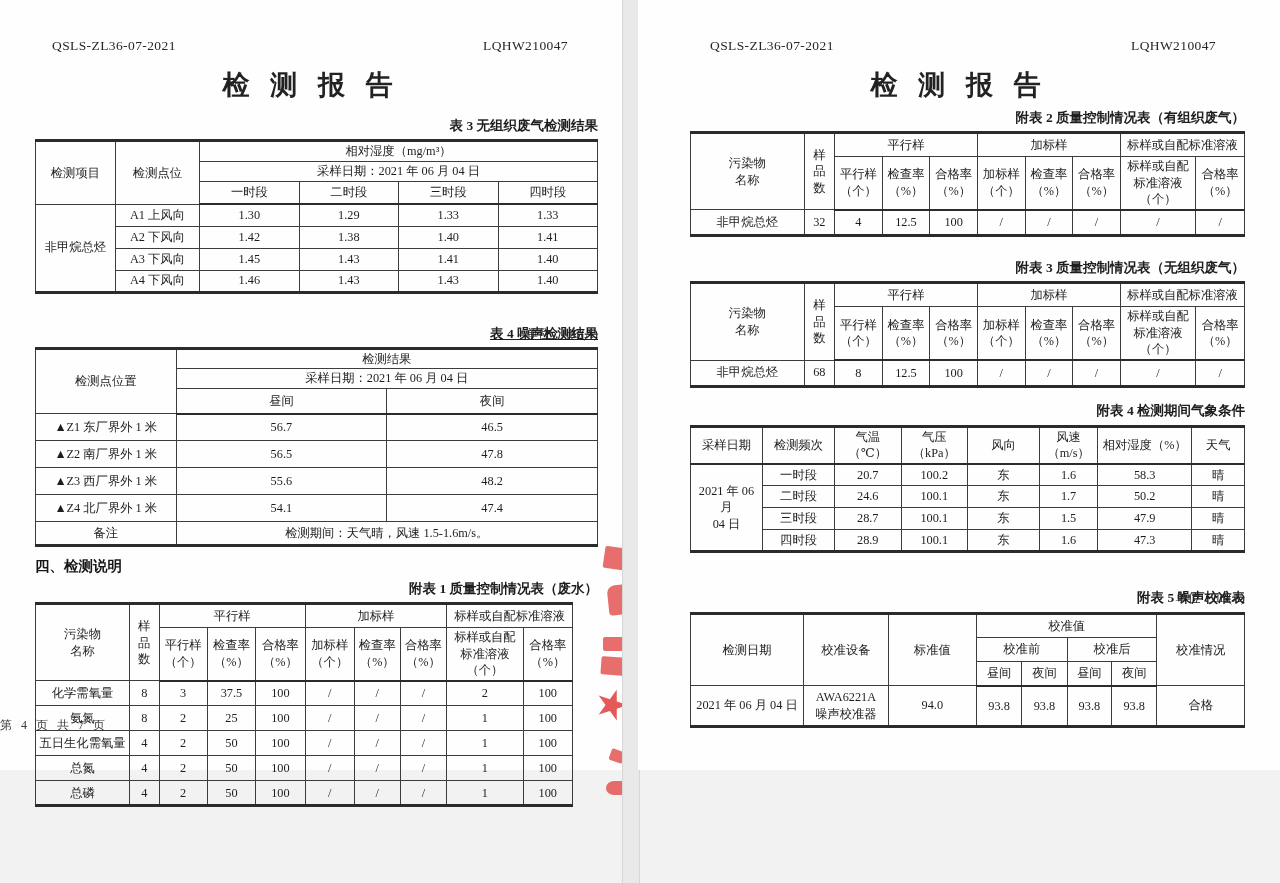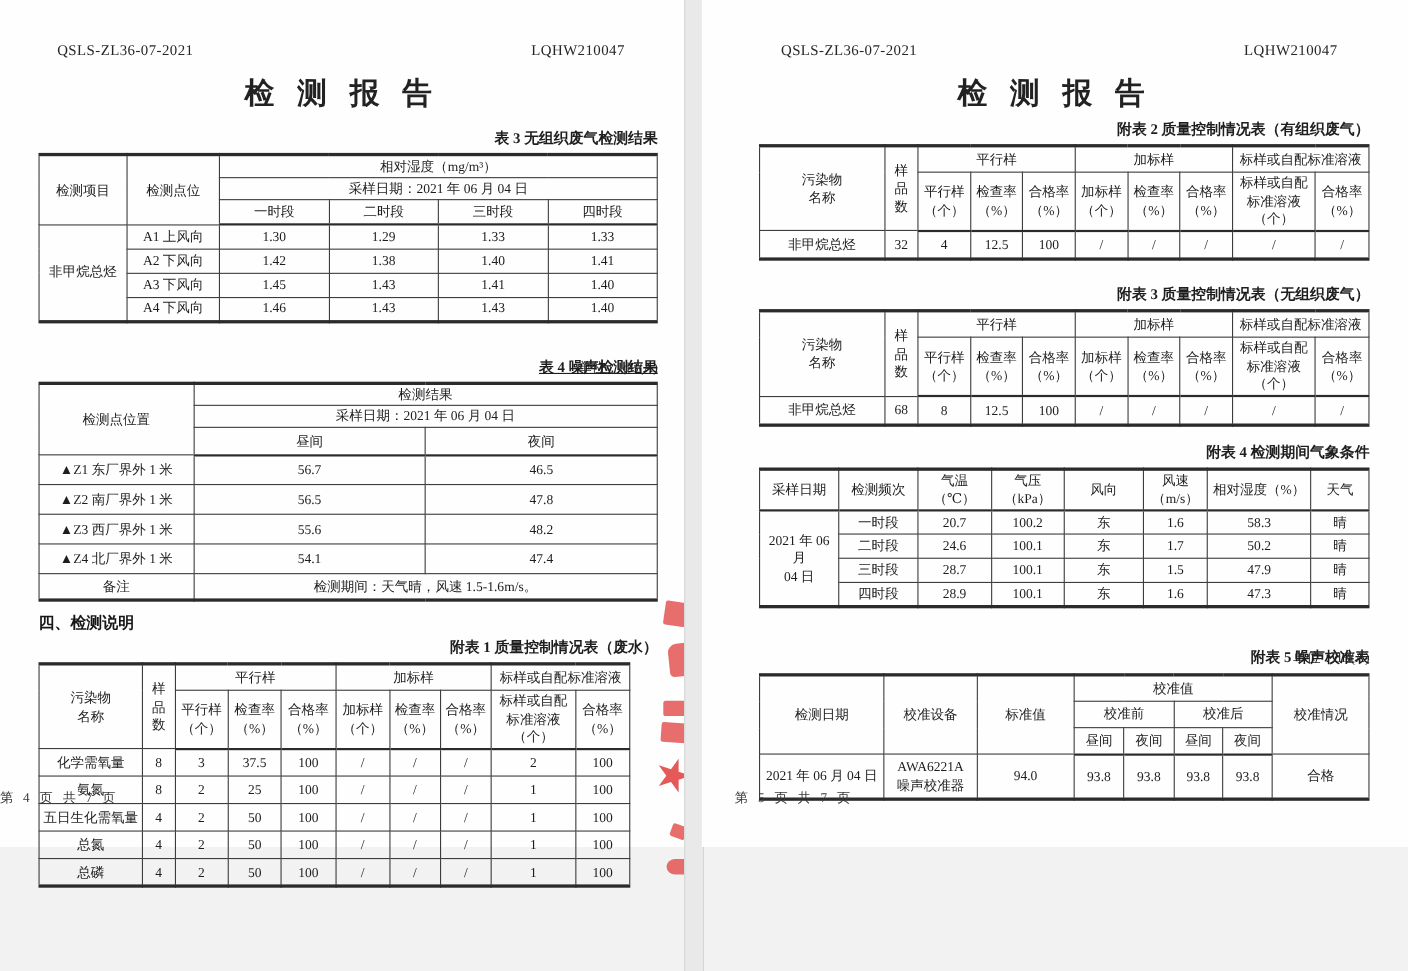--- a/index.html
+++ b/index.html
@@ -564,14 +564,13 @@
             <td>93.8</td>
             <td>93.8</td>
             <td>93.8</td>
             <td>93.8</td>
             <td>合格</td>
           </tr>
         </tbody>
     </table>
   </div>
 
-  <div class="footer">第 5 页 共 7 页</div>
 </div>
 
 </body></html>

